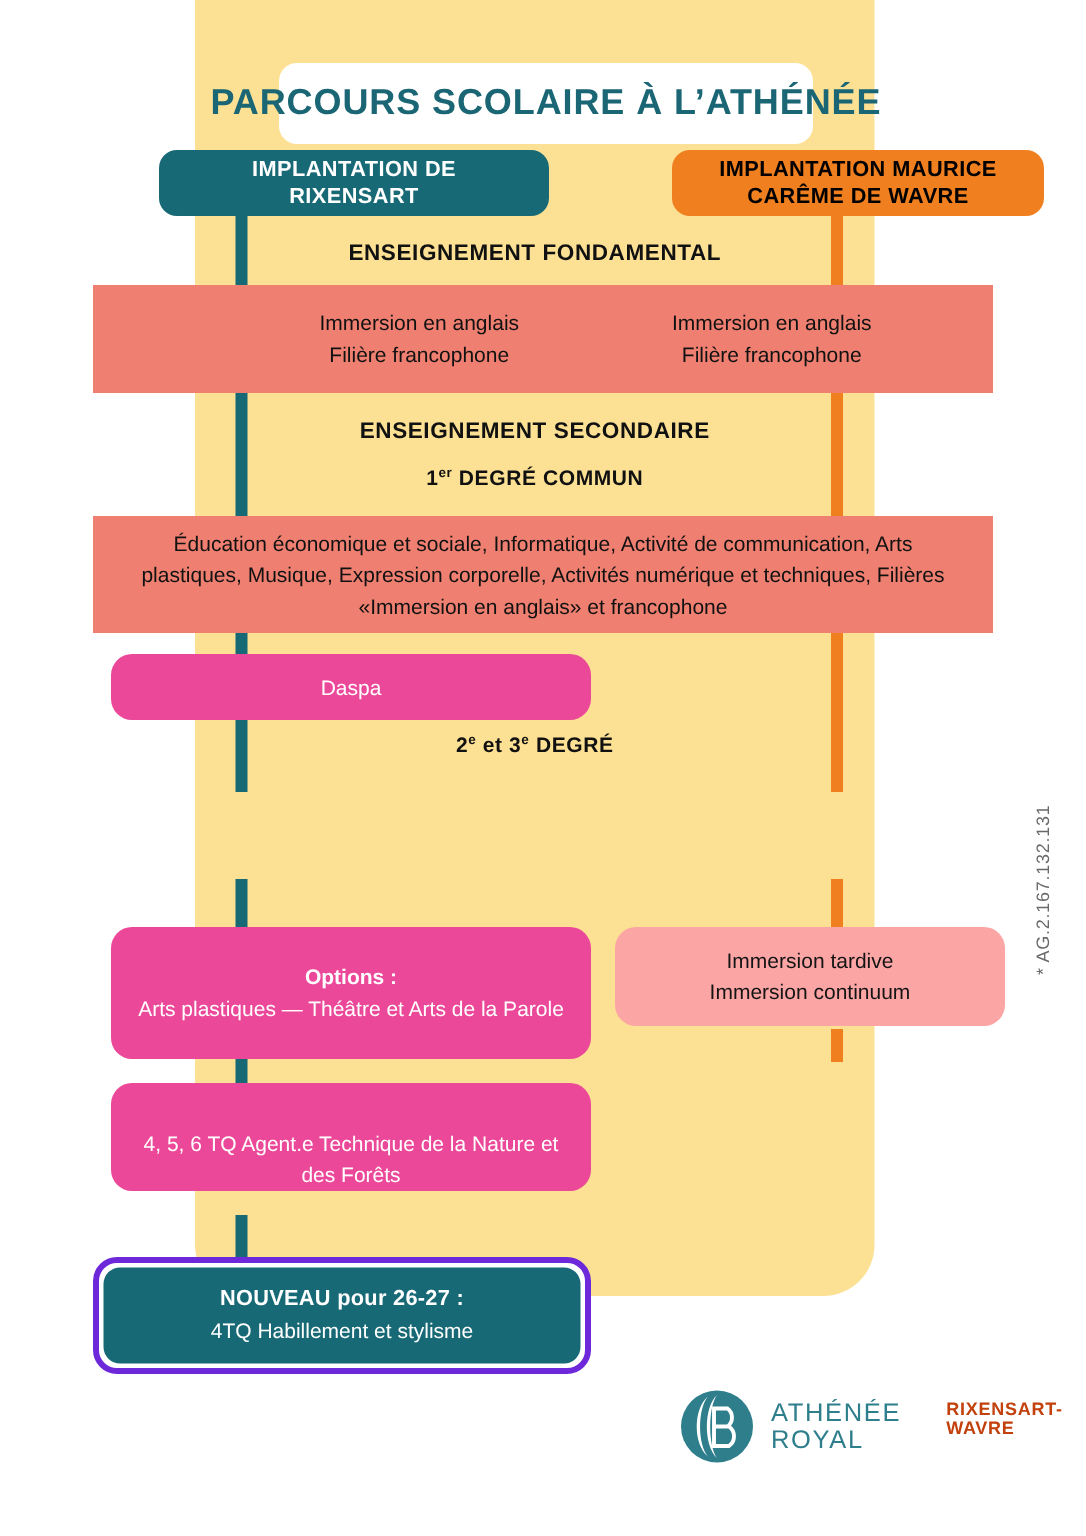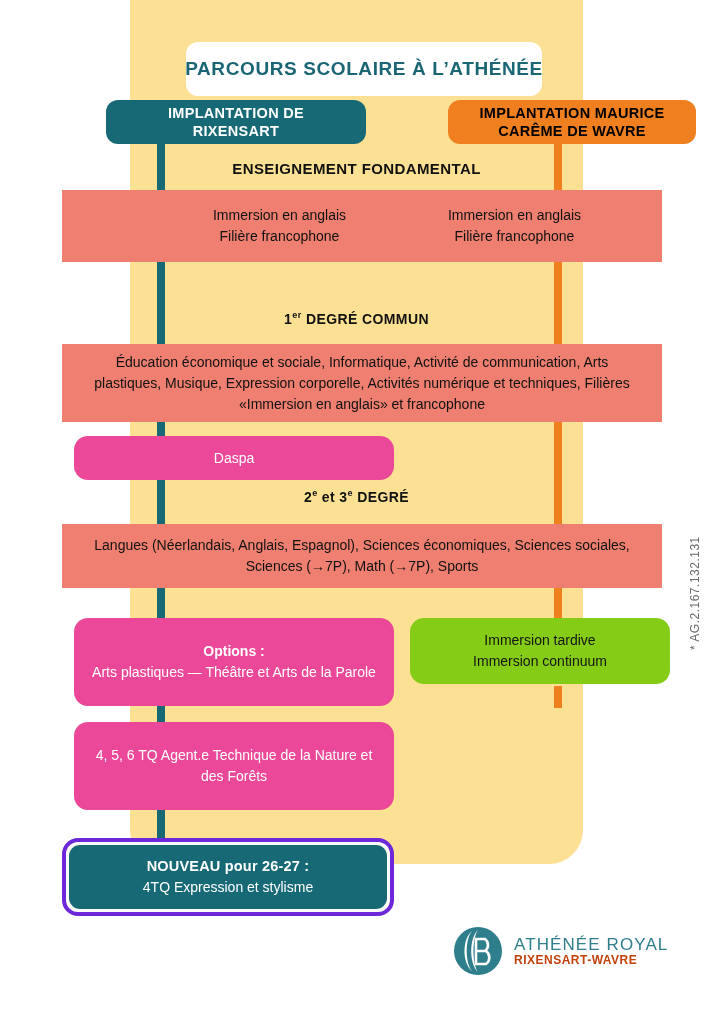--- a/index.html
+++ b/index.html
@@ -27,21 +27,21 @@
   .spine-teal{background:#176975;left:157px;}
   .spine-orange{background:#EF7F1F;left:554px;}
 
   
   .title-card{
     position:absolute;left:186px;top:42px;width:356px;height:54px;
     background:#FFFFFF;border-radius:12px;
     display:flex;align-items:center;justify-content:center;
   }
   .title-card span{
-    color:#1B6675;font-size:19px;font-weight:bold;letter-spacing:.6px;
+    color:#1B6675;font-size:24px;font-weight:bold;letter-spacing:.6px;
     white-space:nowrap;
   }
 
   
   .chip{
     position:absolute;border-radius:12px;
     display:flex;align-items:center;justify-content:center;text-align:center;
     font-size:14.5px;font-weight:bold;line-height:1.25;letter-spacing:.3px;margin-left:36px;
   }
   .chip-teal{background:#176975;color:#ffffff;}
@@ -66,21 +66,21 @@
   .band-split{display:flex;align-items:center;justify-content:space-between;}
   .band-split .half{width:290px;text-align:center;}
 
   
   .box{
     position:absolute;border-radius:14px;
     display:flex;align-items:center;justify-content:center;text-align:center;
     font-size:14px;line-height:1.5;padding:0 14px;box-sizing:border-box;
   }
   .box-teal{background:#ec4899;color:#ffffff;}
-  .box-orange{background:#84cc16;color:#141414;}
+  .box-orange{background:#fca5a5;color:#141414;}
 
   
   .nouveau-wrap{
     position:absolute;left:62px;top:838px;width:332px;height:78px;
     border:4px solid #6d28d9;border-radius:16px;background:#ffffff;
     box-sizing:border-box;padding:3px;
   }
   .nouveau-inner{
     width:100%;height:100%;background:#176975;border-radius:11px;
     display:flex;align-items:center;justify-content:center;
@@ -92,21 +92,21 @@
   .side-ref{
     position:absolute;left:688px;top:650px;
     color:#6a6a6a;font-size:12px;letter-spacing:.5px;
     transform:rotate(-90deg);transform-origin:left top;
     white-space:nowrap;
   }
 
   
   .logo{position:absolute;left:452px;top:925px;display:flex;align-items:center;gap:10px;}
   .logo-mark{width:52px;height:52px;flex:0 0 52px;}
-  .logo-text{display:flex;flex-direction:column;justify-content:center;line-height:1.06;}
+  .logo-text{display:flex;flex-direction:row;justify-content:center;line-height:1.06;}
   .logo-line1{color:#2E7E8C;font-size:17px;letter-spacing:1.1px;}
   .logo-line2{color:#c2410c;font-size:12px;font-weight:bold;letter-spacing:.5px;}
 </style>
 </head>
 <body>
 
 <div id="page">
 
   <div class="yellow-panel"></div>
 
@@ -148,65 +148,63 @@
     <div class="half" style="margin-left:100px;">
       <div>Immersion en anglais</div>
       <div>Filière francophone</div>
     </div>
     <div class="half" style="margin-right:30px;">
       <div>Immersion en anglais</div>
       <div>Filière francophone</div>
     </div>
   </div>
 
+  <div class="section-head big" style="top:279px;">ENSEIGNEMENT SECONDAIRE</div>
 
   <div class="section-head sub" style="top:310px;">
     <span>1</span><sup>er</sup><span> DEGRÉ COMMUN</span>
   </div>
 
   <div class="band" style="top:344px;height:78px;text-align:center;">
     <div class="inner">Éducation économique et sociale, Informatique, Activité de communication, Arts plastiques, Musique, Expression corporelle, Activités numérique et techniques, Filières «Immersion en anglais» et francophone</div>
   </div>
 
   <div class="box box-teal" style="left:74px;top:436px;width:320px;height:44px;">
     <span>Daspa</span>
   </div>
 
   <div class="section-head sub" style="top:488px;">
     <span>2</span><sup>e</sup><span> et 3</span><sup>e</sup><span> DEGRÉ</span>
   </div>
 
-  <div class="band" style="top:524px;height:64px;">
-    <div class="inner">Langues (Néerlandais, Anglais, Espagnol), Sciences économiques, Sciences sociales, Sciences (→7P), Math (→7P), Sports</div>
-  </div>
 
   <div class="box box-teal" style="left:74px;top:618px;width:320px;height:88px;">
     <div>
       <div style="font-weight:bold;">Options :</div>
       <div>Arts plastiques — Théâtre et Arts de la Parole</div>
     </div>
   </div>
 
-  <div class="box box-teal" style="left:74px;top:722px;width:320px;height:88px;">
+  <div class="box box-teal" style="left:74px;top:722px;width:320px;height:72px;align-items:flex-end;">
     <span>4, 5, 6 TQ Agent.e Technique de la Nature et des Forêts</span>
   </div>
 
   <div class="box box-orange" style="left:410px;top:618px;width:260px;height:66px;">
     <div>
       <div>Immersion tardive</div>
       <div>Immersion continuum</div>
     </div>
   </div>
 
 
   <div class="nouveau-wrap">
     <div class="nouveau-inner">
       <div>
         <div class="l1">NOUVEAU pour 26-27 :</div>
-        <div>4TQ Expression et stylisme</div>
+        <div>4TQ Habillement et stylisme</div>
       </div>
     </div>
   </div>
 
   <div class="side-ref">* AG.2.167.132.131</div>
 
   <div class="logo">
     <svg class="logo-mark" viewBox="0 0 52 52">
       <circle cx="26" cy="26" r="24" fill="#2E7E8C"></circle>
       <path d="M20 6 C10 14, 10 38, 20 46 C13 38, 13 14, 20 6 Z" fill="#ffffff"></path>

